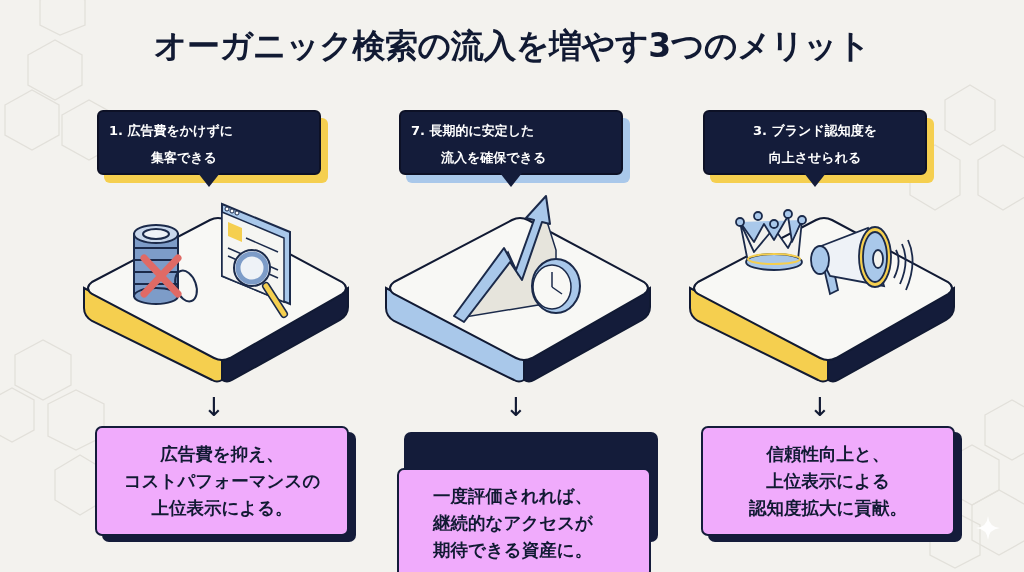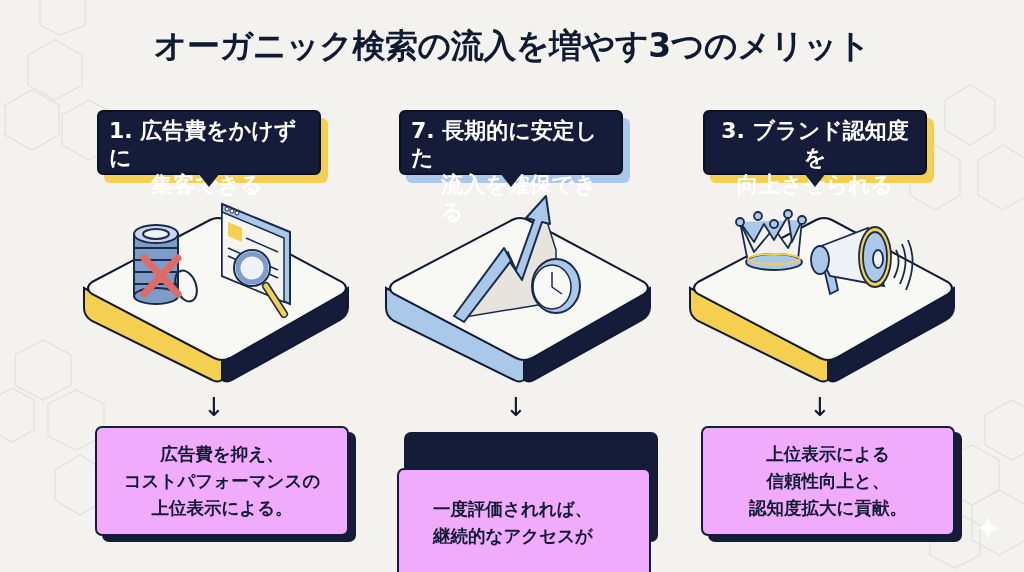--- a/index.html
+++ b/index.html
@@ -1,20 +1,20 @@
 <!DOCTYPE html>
 <html><head>
 <meta charset="utf-8">
 <style>
   html,body{margin:0;padding:0;}
   body{width:1024px;height:572px;overflow:hidden;background:#f3f2ee;font-family:"DejaVu Sans","Liberation Sans",sans-serif;position:relative;color:#111a33;}
   .bg{position:absolute;left:0;top:0;width:1024px;height:572px;z-index:0;}
   .title{position:absolute;left:0;top:24px;width:1024px;text-align:center;font-size:33px;font-weight:bold;letter-spacing:-0.5px;color:#111a33;z-index:2;}
   .col{position:absolute;top:0;width:300px;height:572px;z-index:2;}
-  .bubble{position:absolute;top:110px;left:15px;width:224px;height:65px;background:#141c3a;border:2px solid #0d1126;border-radius:6px;box-sizing:border-box;color:#fff;font-weight:bold;font-size:22px;line-height:27px;padding:5px 10px;text-align:left;}
+  .bubble{position:absolute;top:110px;left:15px;width:224px;height:65px;background:#141c3a;border:2px solid #0d1126;border-radius:6px;box-sizing:border-box;color:#fff;font-weight:bold;font-size:13px;line-height:27px;padding:5px 10px;text-align:left;}
   .bubble.center{text-align:center;}
   .bubble-shadow{position:absolute;top:118px;left:22px;width:224px;height:65px;border-radius:6px;}
   .bubble-tail{position:absolute;top:173px;left:116px;width:0;height:0;border-left:11px solid transparent;border-right:11px solid transparent;border-top:14px solid #141c3a;}
   .bubble .l2{display:block;padding-left:42px;}
   .platform{position:absolute;top:190px;left:0;width:300px;height:200px;}
   .arrow{position:absolute;top:392px;left:118px;width:28px;text-align:center;font-size:26px;color:#111a33;}
   .card-shadow{position:absolute;top:432px;left:20px;width:254px;height:110px;background:#141c3a;border-radius:7px;}
   .card{position:absolute;top:426px;left:13px;width:254px;height:110px;background:#f0abfc;border:2px solid #141c3a;border-radius:7px;box-sizing:border-box;display:flex;flex-direction:column;justify-content:center;align-items:center;font-weight:bold;font-size:17.5px;line-height:27px;color:#111a33;text-align:center;}
   .card span{display:block;white-space:nowrap;}
   .sparkle{position:absolute;left:976px;top:516px;width:24px;height:24px;z-index:3;}
@@ -130,20 +130,21 @@
           <line x1="168" y1="97" x2="178" y2="104"></line>
         </g>
     </g>
   </svg>
 
   <div class="arrow">↓</div>
   <div class="card-shadow"></div>
   <div class="card" style="align-items:flex-start;padding-left:34px;margin-top:42px;">
     <span>一度評価されれば、</span>
     <span>継続的なアクセスが</span>
+    <span>期待できる資産に。</span>
   </div>
 </div>
 
 <div class="col" style="left:688px;">
   <div class="bubble-shadow" style="background:#f5cf4f;"></div>
   <div class="bubble center">
     <span style="display:block;">3. ブランド認知度を</span>
     <span style="display:block;">向上させられる</span>
   </div>
   <div class="bubble-tail"></div>
@@ -174,21 +175,21 @@
       <ellipse cx="190" cy="69" rx="5" ry="9" fill="#f3f2ee"></ellipse>
       <path d="M208,60 Q214,72 206,88" fill="none"></path>
       <path d="M214,54 Q222,72 212,94" fill="none"></path>
       <path d="M220,50 Q230,72 218,100" fill="none"></path>
     </g>
   </svg>
 
   <div class="arrow">↓</div>
   <div class="card-shadow"></div>
   <div class="card">
+    <span>信頼性向上と、</span>
     <span>上位表示による</span>
-    <span>信頼性向上と、</span>
     <span>認知度拡大に貢献。</span>
   </div>
 </div>
 
 <svg class="sparkle" viewBox="0 0 24 24">
   <path d="M12,0 Q13,11 24,12 Q13,13 12,24 Q11,13 0,12 Q11,11 12,0 Z" fill="#ffffff" opacity="0.9"></path>
 </svg>
 
 </body></html>

